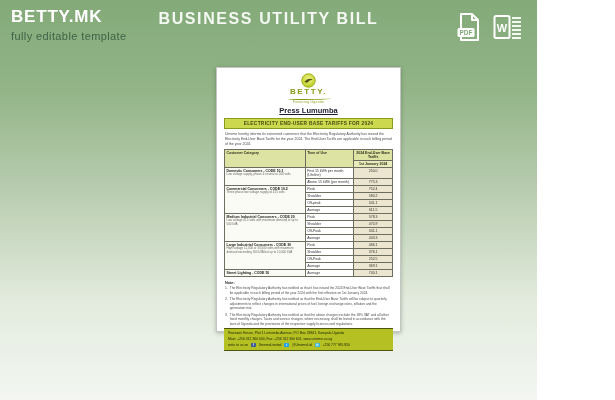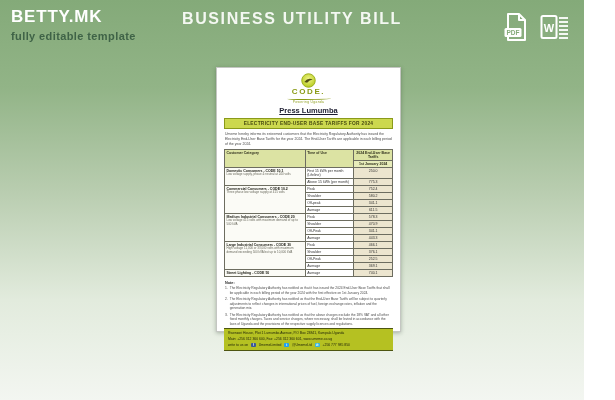--- a/index.html
+++ b/index.html
@@ -1,24 +1,24 @@
 <!DOCTYPE html>
 <html><head>
 <meta charset="utf-8">
 <style>
   * { margin:0; padding:0; box-sizing:border-box; }
   html,body { width:615px; height:400px; overflow:hidden; }
   body { font-family:"Liberation Sans", sans-serif; }
   .stage {
-    position:relative; width:584px; height:400px;
+    position:relative; width:537px; height:400px;
     background:linear-gradient(180deg,#84aa79 0%,#92b487 22%,#b9cdb0 48%,#e2ebdd 75%,#f3f6f1 100%);
   }
   
   .brand { position:absolute; left:11px; top:7px; color:#ffffff; font-size:17px; font-weight:800; letter-spacing:.8px; }
-  .brand-tagline { position:absolute; left:11px; top:30px; color:#3f6347; font-size:11px; font-weight:700; letter-spacing:.4px; }
+  .brand-tagline { position:absolute; left:11px; top:30px; color:#3f6347; font-size:11px; font-weight:400; letter-spacing:.4px; }
   .page-title { position:absolute; left:0; right:0; top:10px; text-align:center; color:#f4f8f2; font-size:16px; font-weight:700; letter-spacing:1.6px; }
   .dl-icons { position:absolute; right:14px; top:12px; display:flex; gap:9px; }
   .dl-btn { cursor:pointer; width:30px; height:30px; display:flex; align-items:center; justify-content:center; }
   
   .page {
     position:absolute; left:216px; top:67px; width:185px; height:265px;
     background:#ffffff; border:1px solid #c4c6c2; box-shadow:0 1px 4px rgba(40,60,40,.35);
     padding:5px 7px 0 7px; font-size:4px; color:#333;
   }
   .logo-wrap { text-align:center; line-height:1.1; }
@@ -99,21 +99,21 @@
       <svg class="logo-mark" width="15" height="15" viewBox="0 0 16 16">
         <defs>
           <radialGradient id="sun" cx="50%" cy="40%" r="60%">
             <stop offset="0%" stop-color="#f2f58a"></stop>
               <stop offset="100%" stop-color="#b6cc1e"></stop>
           </radialGradient>
         </defs>
         <circle cx="8" cy="8" r="7.2" fill="url(#sun)" stroke="#9aad1a" stroke-width="1"></circle>
         <path d="M3.5 9.5 Q7.5 4.5 12.5 7 Q9 7.2 6.5 10.5 Z" fill="#4f4f14"></path>
       </svg>
-      <div class="logo-word">CODE.</div>
+      <div class="logo-word">BETTY.</div>
       <span class="logo-swoosh"></span>
       <div class="logo-tag">Powering Uganda</div>
     </div>
 
     <div class="press-release">Press Lumumba</div>
 
     <div class="banner">ELECTRICITY END-USER BASE TARIFFS FOR 2024</div>
 
     <div class="intro">Umeme hereby informs its esteemed customers that the Electricity Regulatory Authority has issued the Electricity End-User Base Tariffs for the year 2024. The End-User Tariffs are applicable in each billing period of the year 2024.</div>
 

